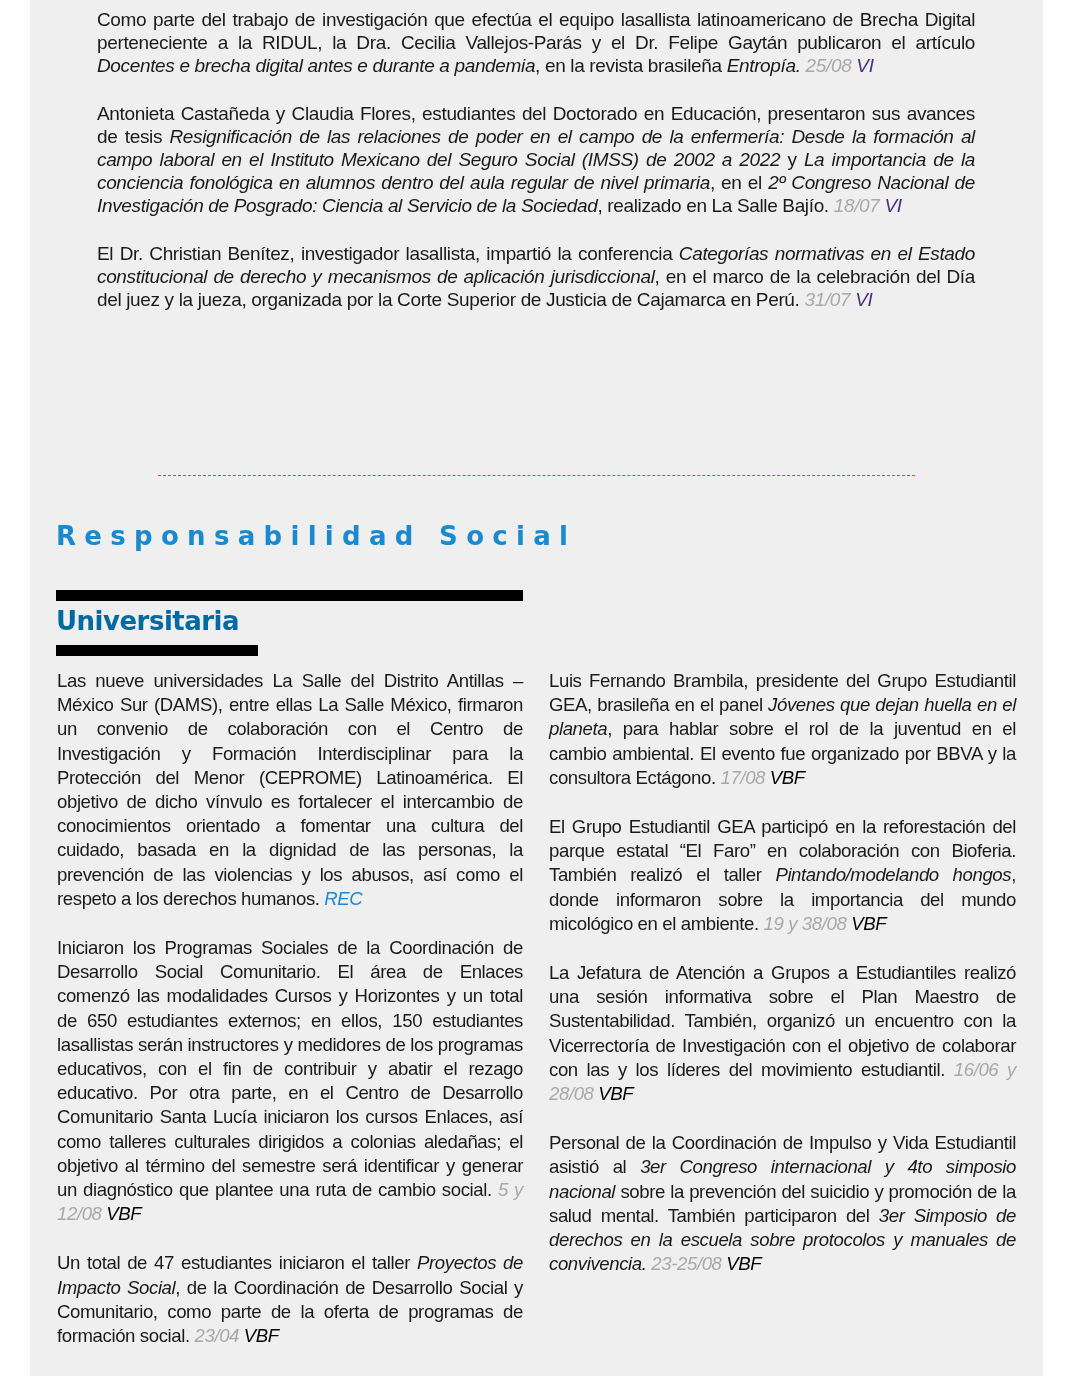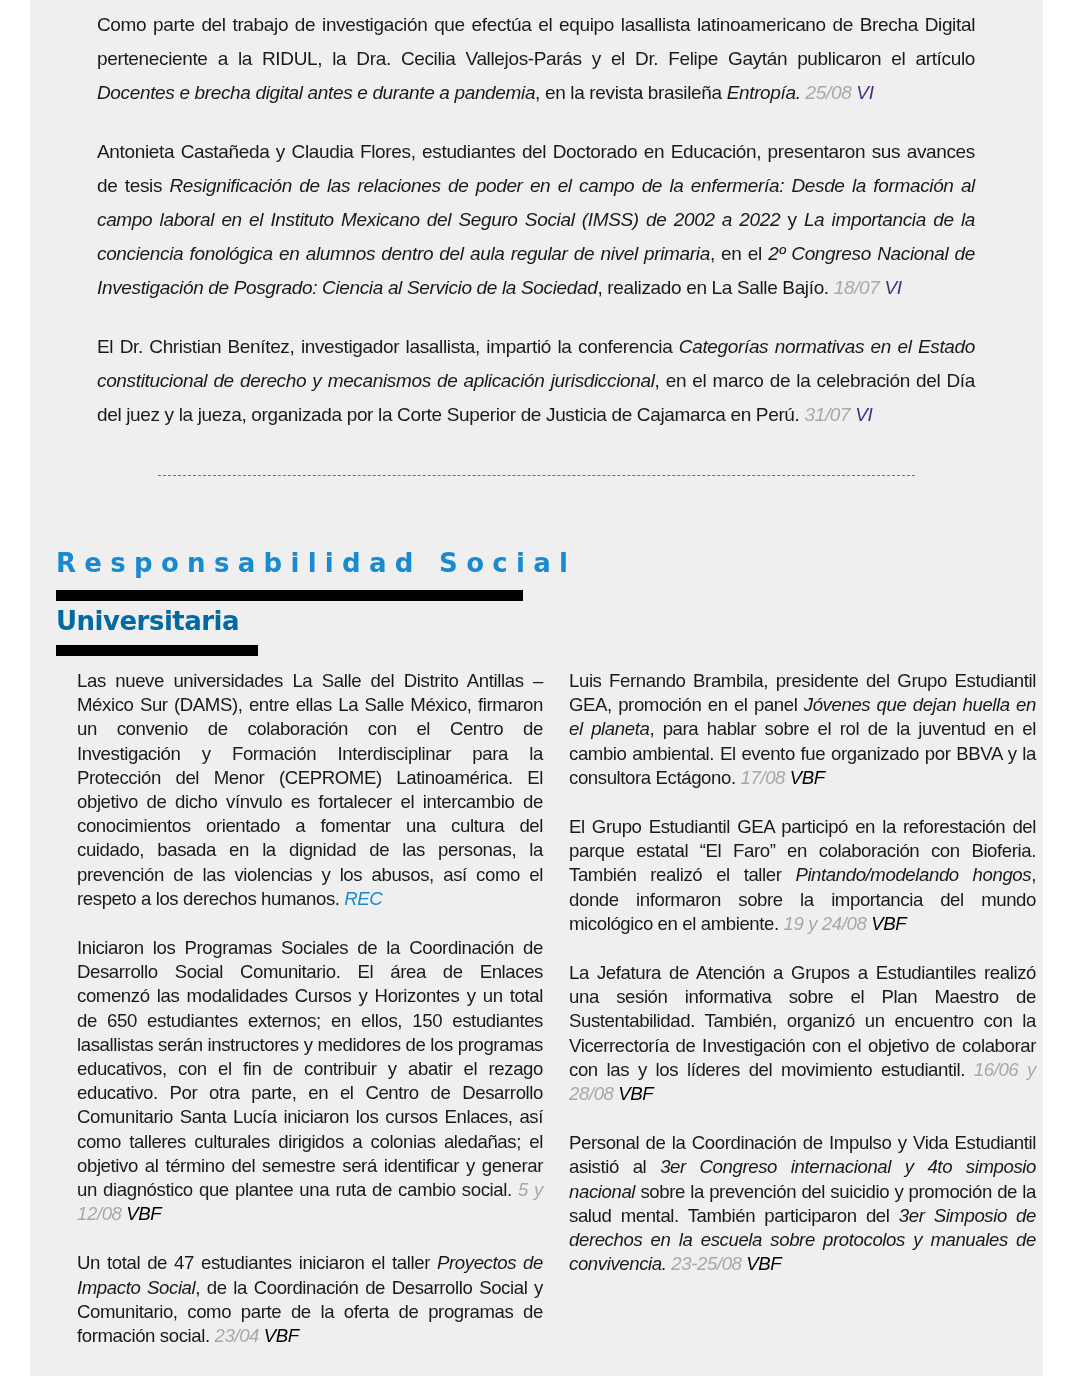--- a/index.html
+++ b/index.html
@@ -4,51 +4,50 @@
   <style>
     html, body { margin: 0; padding: 0; background: #ffffff; }
     body { width: 1068px; height: 1378px; position: relative; overflow: hidden; }
     .panel {
       position: absolute; left: 30px; top: 0; width: 1013px; height: 1376px;
       background: #efefef;
     }
     .top-block {
       position: absolute; left: 97px; top: 8px; width: 878px;
       font-family: "Liberation Sans", sans-serif;
-      font-size: 19px; line-height: 34px; color: #1a1a1a;
+      font-size: 19px; line-height: 23px; color: #1a1a1a;
       letter-spacing: -0.35px;
     }
     .top-block p { margin: 0 0 25px 0; text-align: justify; text-align-last: left; }
     em { font-style: italic; }
     .date { color: #a8a8a8; font-style: italic; }
     .tag-vi { color: #4b2d7f; font-style: italic; }
     .tag-vbf { color: #000000; font-style: italic; }
     .tag-rec { color: #1a8ad0; font-style: italic; }
     .divider {
       position: absolute; left: 158px; top: 475px; width: 757px; height: 0;
       border-top: 1.5px dashed #1a8ad0;
     }
     .heading-1 {
-      position: absolute; left: 56px; top: 548px; width: 468px;
+      position: absolute; left: 56px; top: 521px; width: 468px;
       font-family: "DejaVu Sans", sans-serif; font-weight: bold;
       font-size: 26px; color: #1a8ad0; letter-spacing: 8.3px; white-space: nowrap;
     }
     .bar-1 { position: absolute; left: 56px; top: 590px; width: 467px; height: 11px; background: #000; }
     .heading-2 {
       position: absolute; left: 56px; top: 606px;
       font-family: "DejaVu Sans", sans-serif; font-weight: bold;
       font-size: 26px; color: #0369a1; letter-spacing: -0.5px; white-space: nowrap;
     }
     .bar-2 { position: absolute; left: 56px; top: 645px; width: 202px; height: 11px; background: #000; }
     .col {
       position: absolute; width: 466px;
       font-family: "Liberation Sans", sans-serif;
       font-size: 18.6px; line-height: 24.2px; color: #1a1a1a;
       letter-spacing: -0.4px;
-      margin-left: 20px;
     }
     .col p { margin: 0 0 25px 0; text-align: justify; text-align-last: left; }
     .col-left { left: 57px; top: 669px; }
     .col-right { left: 549px; top: 669px; width: 467px; }
   </style>
 </head>
 <body>
 
 <div class="panel"></div>
 
@@ -89,27 +88,27 @@
   </p>
   <p>
     <span>Un total de 47 estudiantes iniciaron el taller </span><em>Proyectos de Impacto Social</em><span>, de la Coordinación de Desarrollo Social y Comunitario, como parte de la oferta de programas de formación social.</span>
     <span class="date">23/04</span>
     <span class="tag-vbf">VBF</span>
   </p>
 </div>
 
 <div class="col col-right">
   <p>
-    <span>Luis Fernando Brambila, presidente del Grupo Estudiantil GEA, promoción en el panel </span><em>Jóvenes que dejan huella en el planeta</em><span>, para hablar sobre el rol de la juventud en el cambio ambiental. El evento fue organizado por BBVA y la consultora Ectágono.</span>
+    <span>Luis Fernando Brambila, presidente del Grupo Estudiantil GEA, brasileña en el panel </span><em>Jóvenes que dejan huella en el planeta</em><span>, para hablar sobre el rol de la juventud en el cambio ambiental. El evento fue organizado por BBVA y la consultora Ectágono.</span>
     <span class="date">17/08</span>
     <span class="tag-vbf">VBF</span>
   </p>
   <p>
     <span>El Grupo Estudiantil GEA participó en la reforestación del parque estatal “El Faro” en colaboración con Bioferia. También realizó el taller </span><em>Pintando/modelando hongos</em><span>, donde informaron sobre la importancia del mundo micológico en el ambiente.</span>
-    <span class="date">19 y 24/08</span>
+    <span class="date">19 y 38/08</span>
     <span class="tag-vbf">VBF</span>
   </p>
   <p>
     <span>La Jefatura de Atención a Grupos a Estudiantiles realizó una sesión informativa sobre el Plan Maestro de Sustentabilidad. También, organizó un encuentro con la Vicerrectoría de Investigación con el objetivo de colaborar con las y los líderes del movimiento estudiantil.</span>
     <span class="date">16/06 y 28/08</span>
     <span class="tag-vbf">VBF</span>
   </p>
   <p>
     <span>Personal de la Coordinación de Impulso y Vida Estudiantil asistió al </span><em>3er Congreso internacional y 4to simposio nacional</em><span> sobre la prevención del suicidio y promoción de la salud mental. También participaron del </span><em>3er Simposio de derechos en la escuela sobre protocolos y manuales de convivencia</em><em>.</em>
     <span class="date">23-25/08</span>

